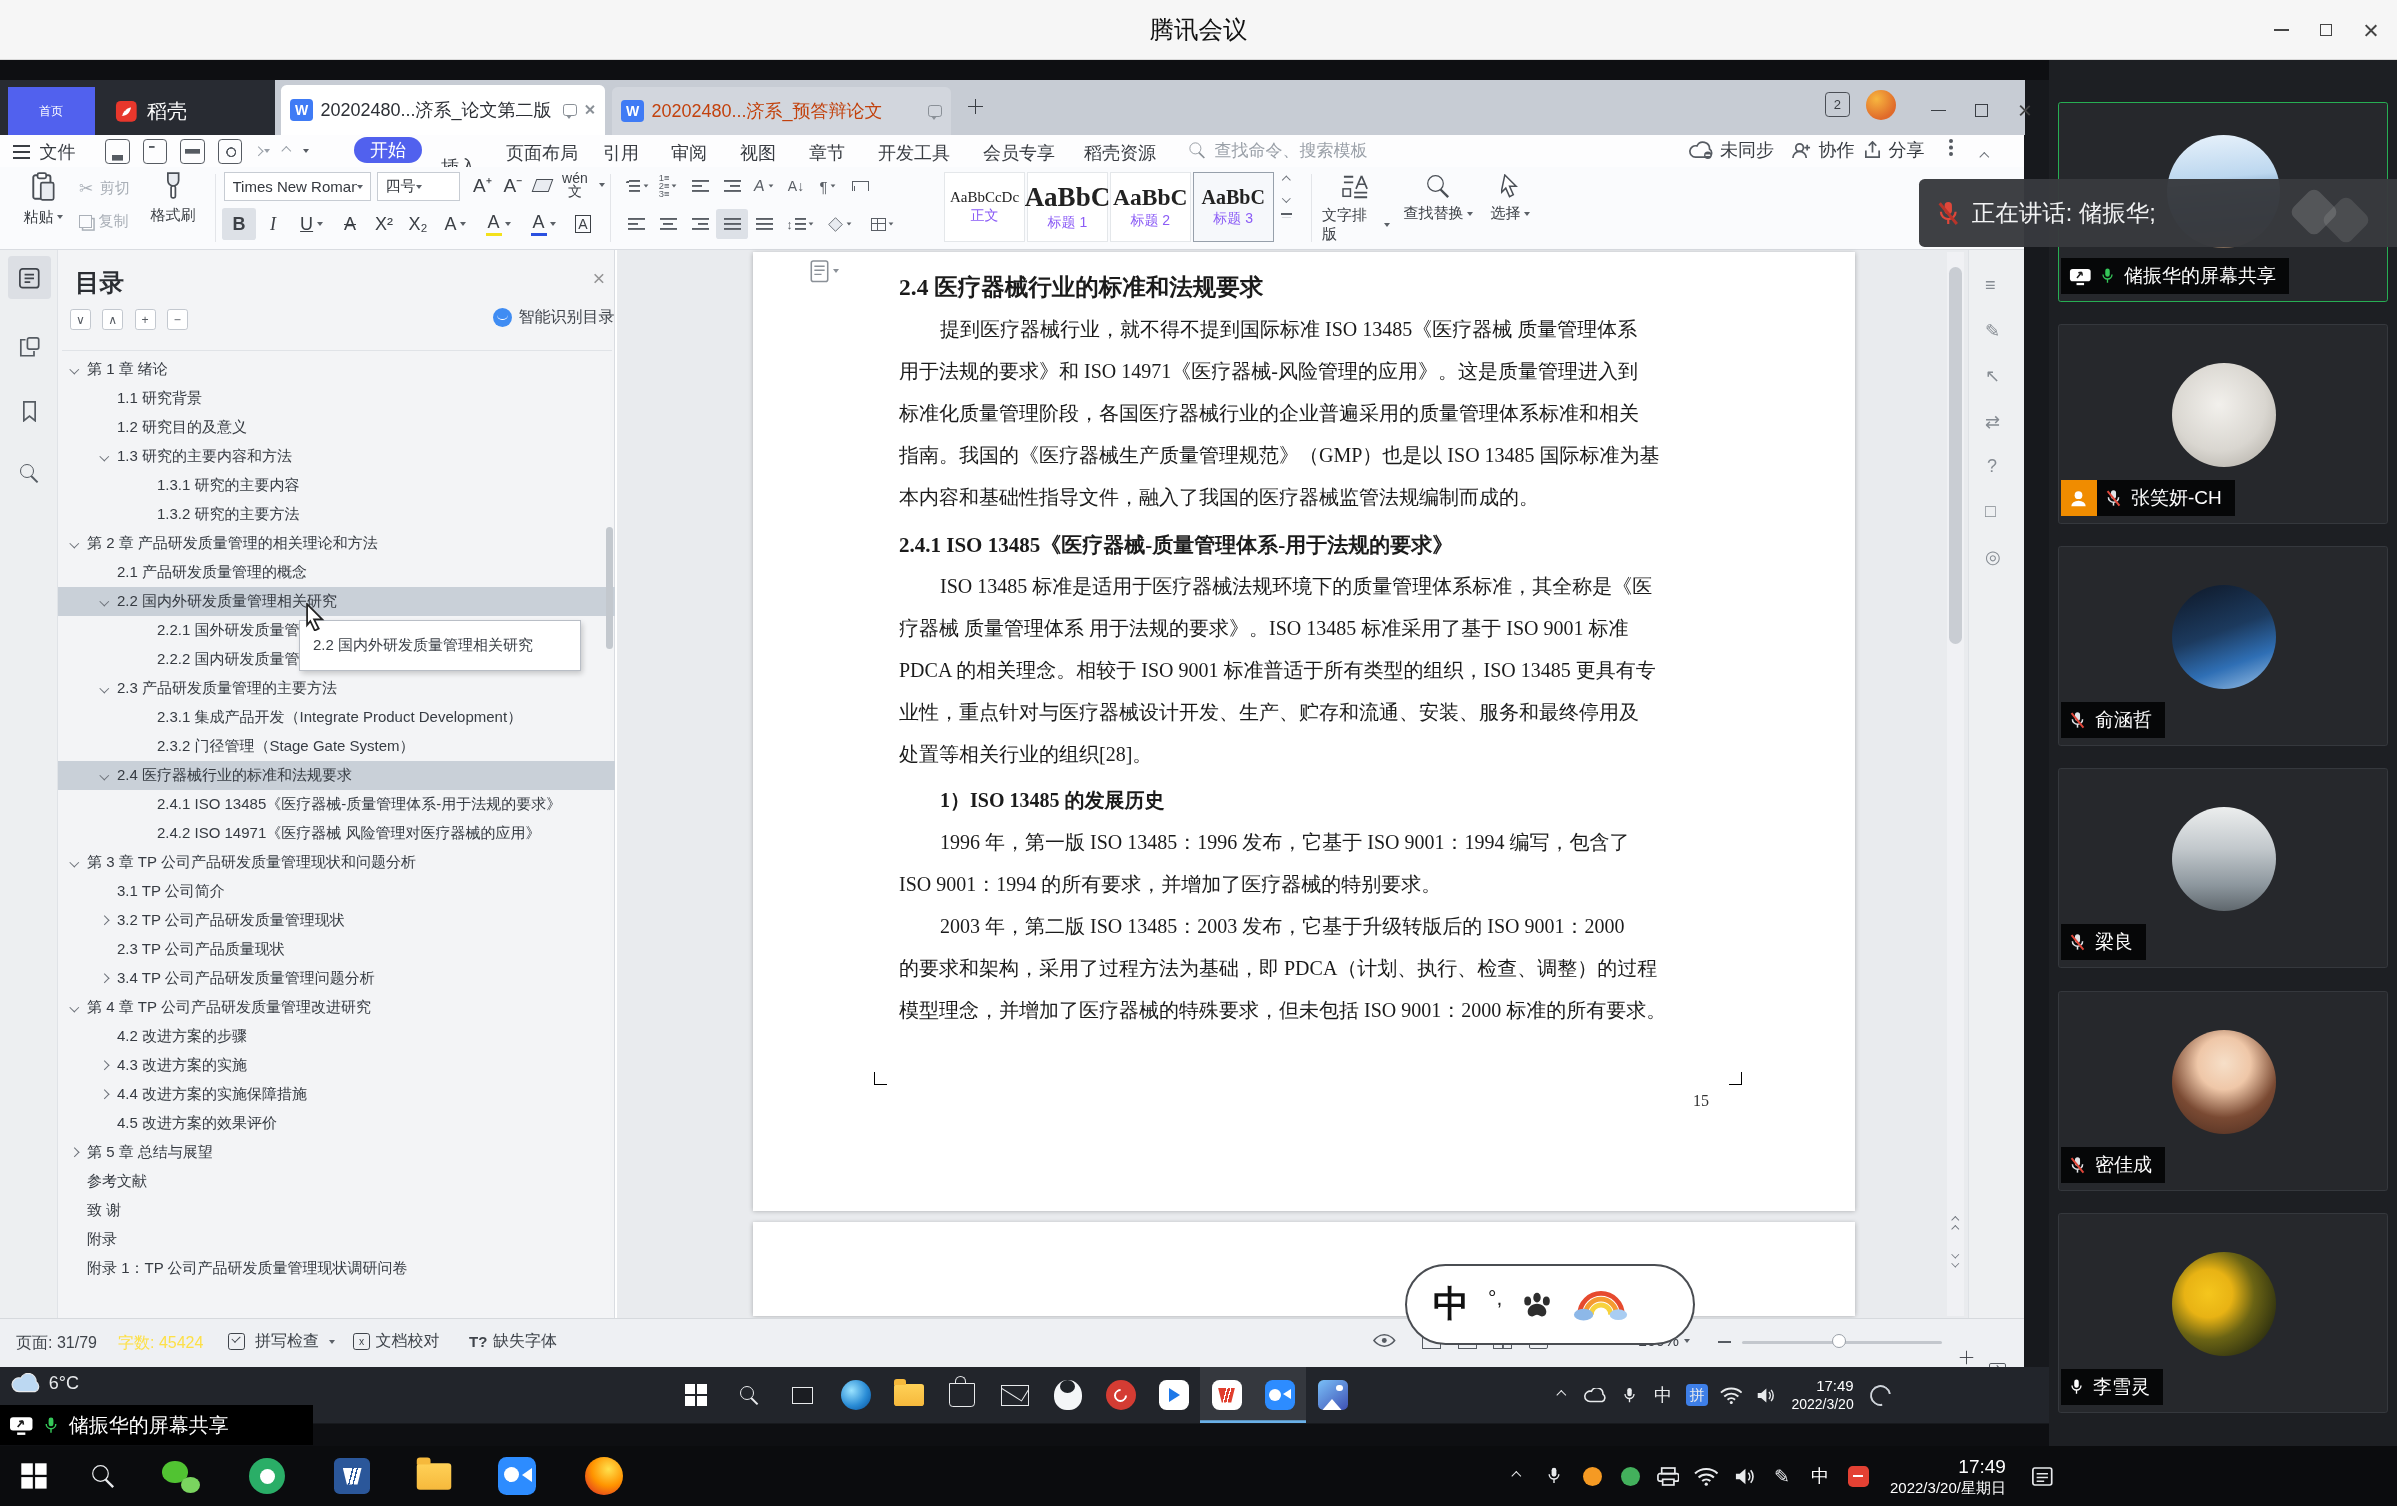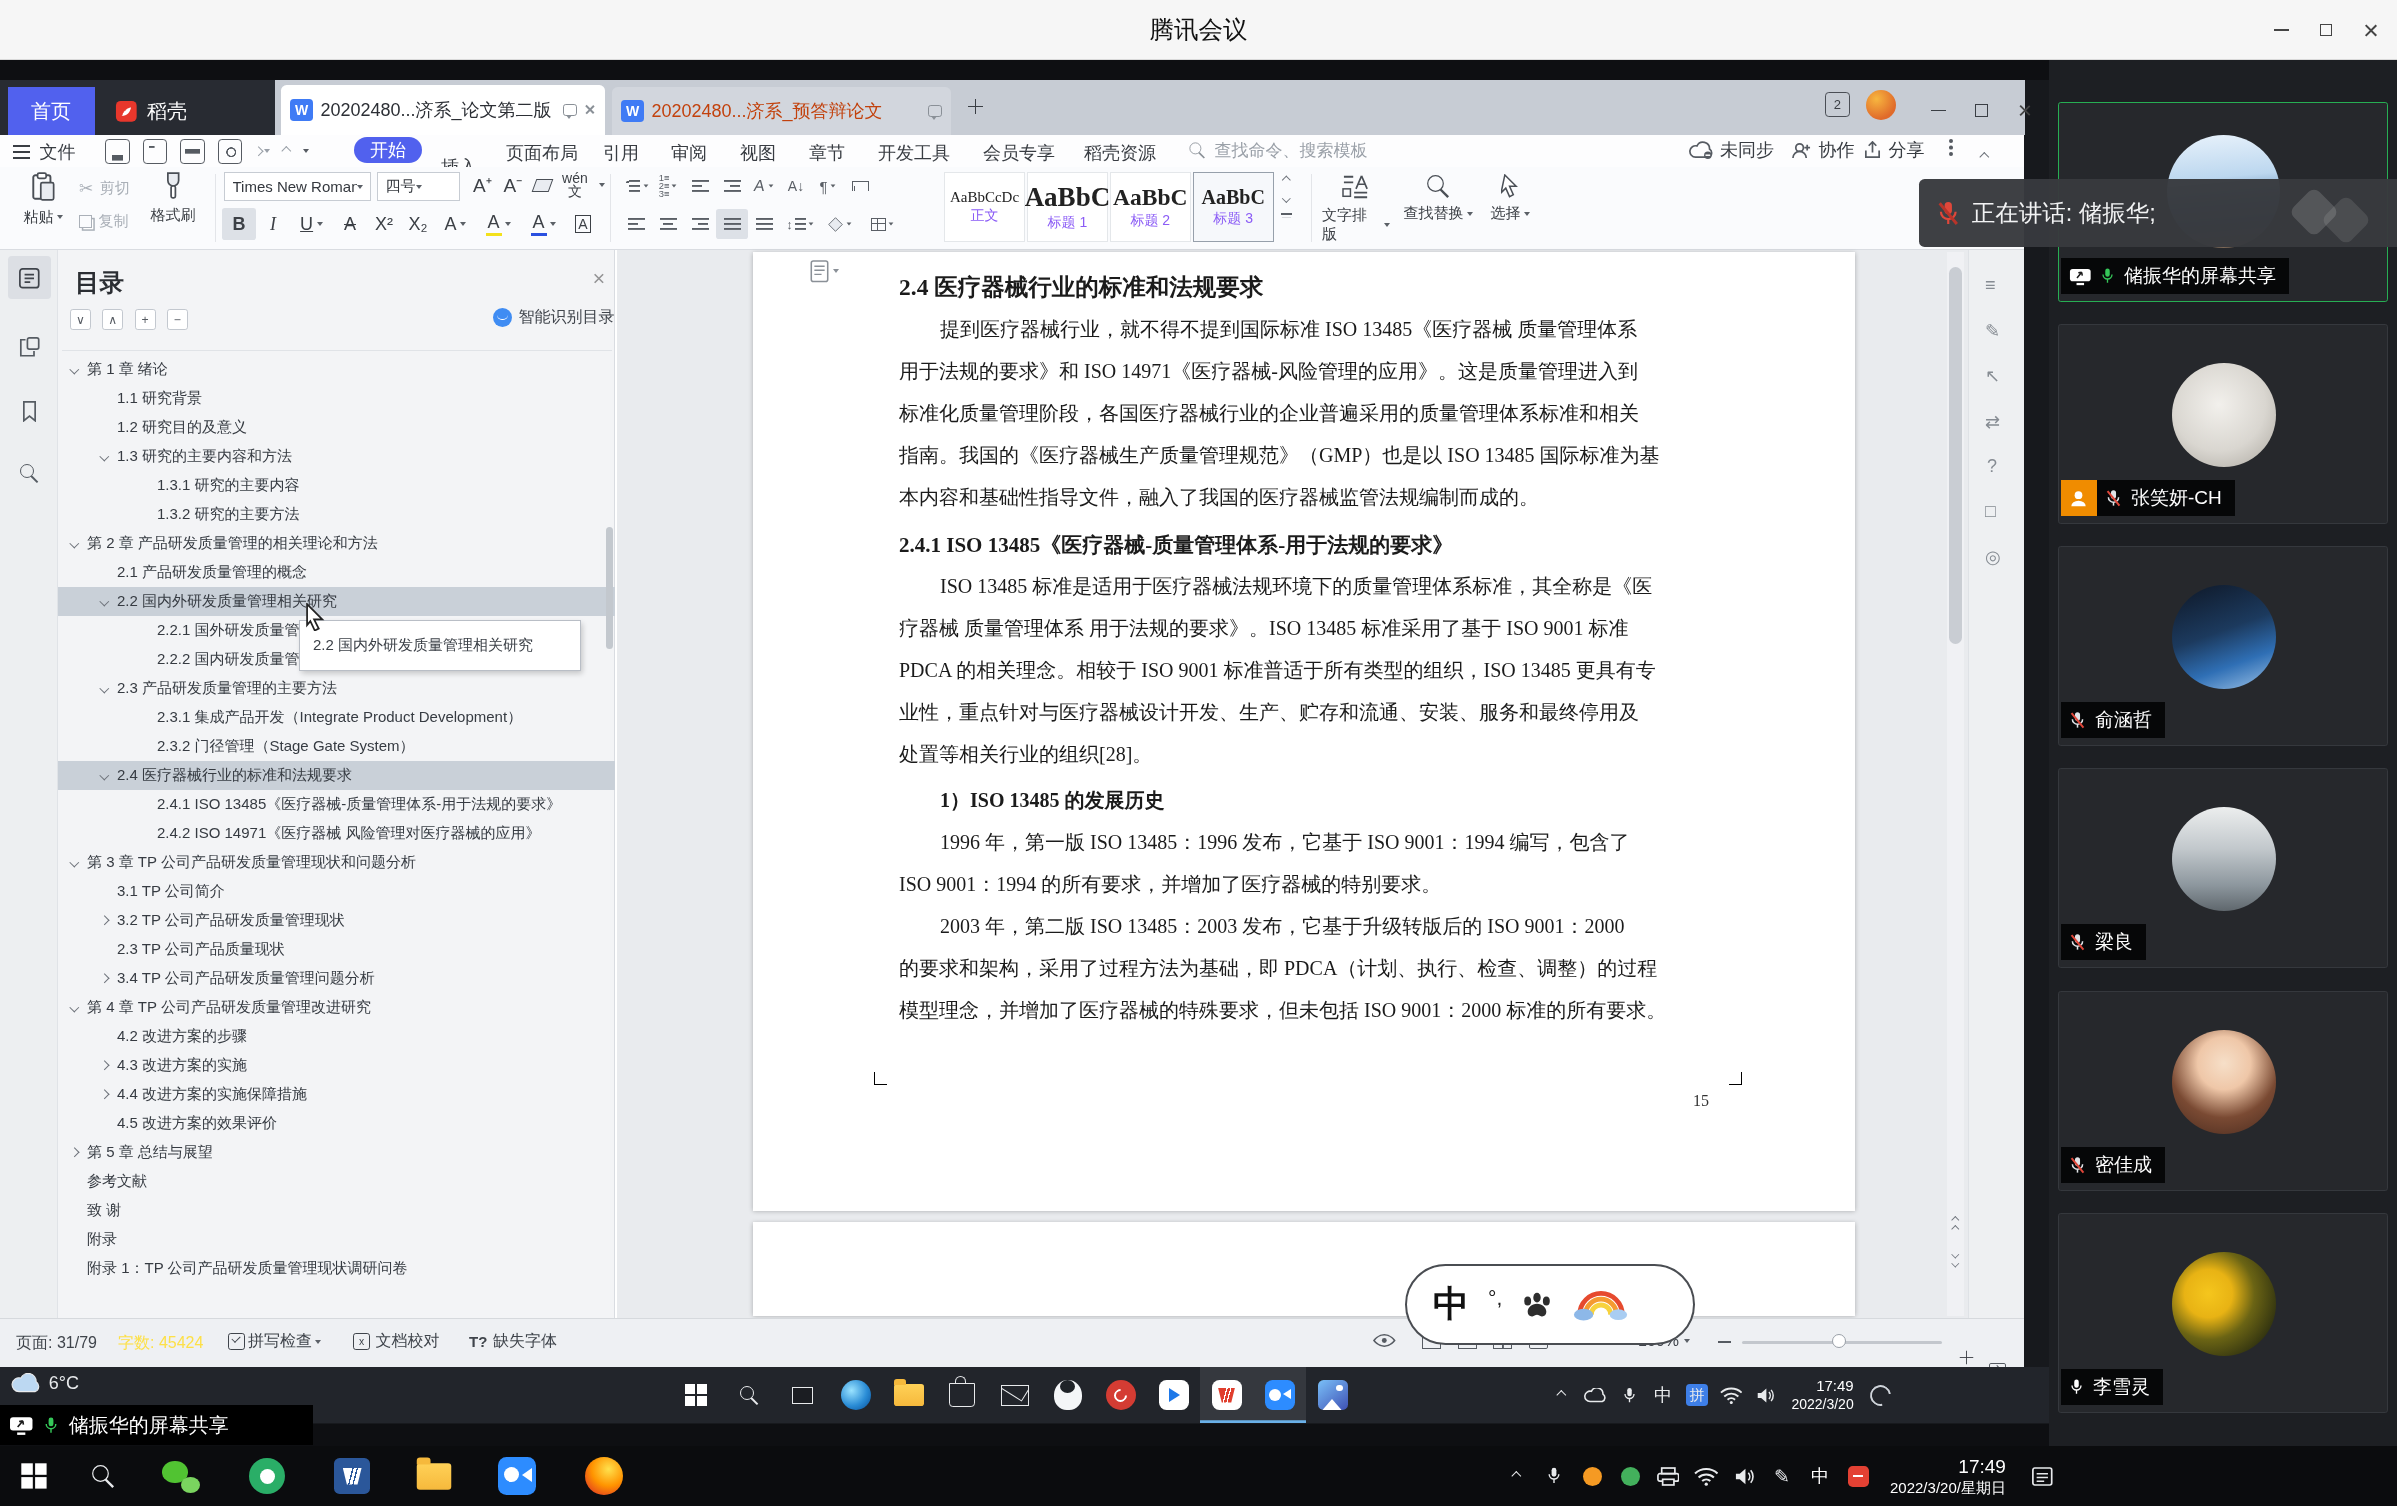--- a/index.html
+++ b/index.html
@@ -16,21 +16,21 @@
 
 .tbar{left:0;top:0;width:2397px;height:60px;background:#f6f6f6;border-bottom:0.9px solid #d9d9d9}
 .tbar .title{width:100%;text-align:center;line-height:60px;font-size:24.5px;color:#111}
 .wctl{width:43px;height:41px;display:flex;align-items:center;justify-content:center;color:#444}
 .bar{width:15px;height:1.9px;background:#444}
 .sq{width:12.2px;height:12.2px;border:1.9px solid #444}
 .xx{position:relative;width:15px;height:15px}
 .xx::before,.xx::after{content:"";position:absolute;left:6.6px;top:0;width:1.9px;height:15px;background:#444}
 .xx::before{transform:rotate(45deg)}.xx::after{transform:rotate(-45deg)}
 
-.hometab{background:#5161ee;color:#fff;font-size:20px;display:flex;align-items:center;justify-content:center}
+.hometab{background:#5161ee;color:#fff;font-size:12px;display:flex;align-items:center;justify-content:center}
 .doctab{background:#fff;border-radius:5.6px 5.6px 0 0;display:flex;align-items:center;font-size:18px;color:#2c2f35;padding:0 9.4px;gap:7.5px}
 .doctab.inact{background:#d2d6dd}
 .wicon{width:22.6px;height:22.6px;border-radius:3.8px;background:#3f7bf5;color:#fff;font-size:14px;font-weight:bold;display:flex;align-items:center;justify-content:center;flex:none}
 .comment-ic{width:14px;height:11.3px;border:1.5px solid #8a9097;border-radius:2.8px;position:relative;flex:none}
 .comment-ic::after{content:"";position:absolute;left:1.9px;bottom:-4.7px;width:0;height:0;border-left:3.8px solid transparent;border-right:3.8px solid transparent;border-top:4.7px solid #8a9097}
 .tabx{position:relative;width:11.3px;height:11.3px;flex:none}
 .tabx::before,.tabx::after{content:"";position:absolute;left:4.7px;top:0;width:1.5px;height:11.3px;background:#8a9097}
 .tabx::before{transform:rotate(45deg)}.tabx::after{transform:rotate(-45deg)}
 .plus{position:relative;width:15px;height:15px}
 .plus::before{content:"";position:absolute;left:6.6px;top:0;width:1.9px;height:15px;background:#3a3e44}
@@ -665,21 +665,21 @@
   <span class="ab" style="left:1985px;top:320px;font-size:18px;color:#868c93">✎</span>
   <span class="ab" style="left:1985px;top:365px;font-size:18px;color:#868c93">↖</span>
   <span class="ab" style="left:1985px;top:411px;font-size:18px;color:#868c93">⇄</span>
   <span class="ab" style="left:1987px;top:456px;font-size:18px;color:#868c93">?</span>
   <span class="ab" style="left:1985px;top:501px;font-size:18px;color:#868c93">□</span>
   <span class="ab" style="left:1985px;top:546px;font-size:18px;color:#868c93">◎</span>
 
   <div class="ab" style="left:0;top:1318px;width:2024px;height:49px;background:#eef0f3;border-top:0.9px solid #d6d9dd"></div>
   <span class="ab" style="left:16px;top:1333px;font-size:16px;color:#3f444b">页面: 31/79</span>
   <span class="ab" style="left:118px;top:1333px;font-size:16px;color:#fde047">字数: 45424</span>
-  <div class="ab flex" style="left:228px;top:1331px;gap:3px">
+  <div class="ab flex" style="left:228px;top:1331px;gap:10px">
     <span style="width:17px;height:17px;border:1.5px solid #3f444b;border-radius:2.8px;position:relative">
         <span style="position:absolute;left:2.8px;top:1.9px;width:7.5px;height:4.7px;border-left:1.9px solid #3f444b;border-bottom:1.9px solid #3f444b;transform:rotate(-45deg)"></span>
       </span>
     <span style="font-size:16px;color:#3f444b">拼写检查</span>
     <span class="caret"></span>
   </div>
   <div class="ab flex" style="left:353px;top:1331px;gap:5.6px">
     <span style="width:17px;height:17px;border:1.5px solid #3f444b;border-radius:2.8px;display:flex;align-items:center;justify-content:center;font-size:10.4px;color:#3f444b">x</span>
     <span style="font-size:16px;color:#3f444b">文档校对</span>
   </div>

